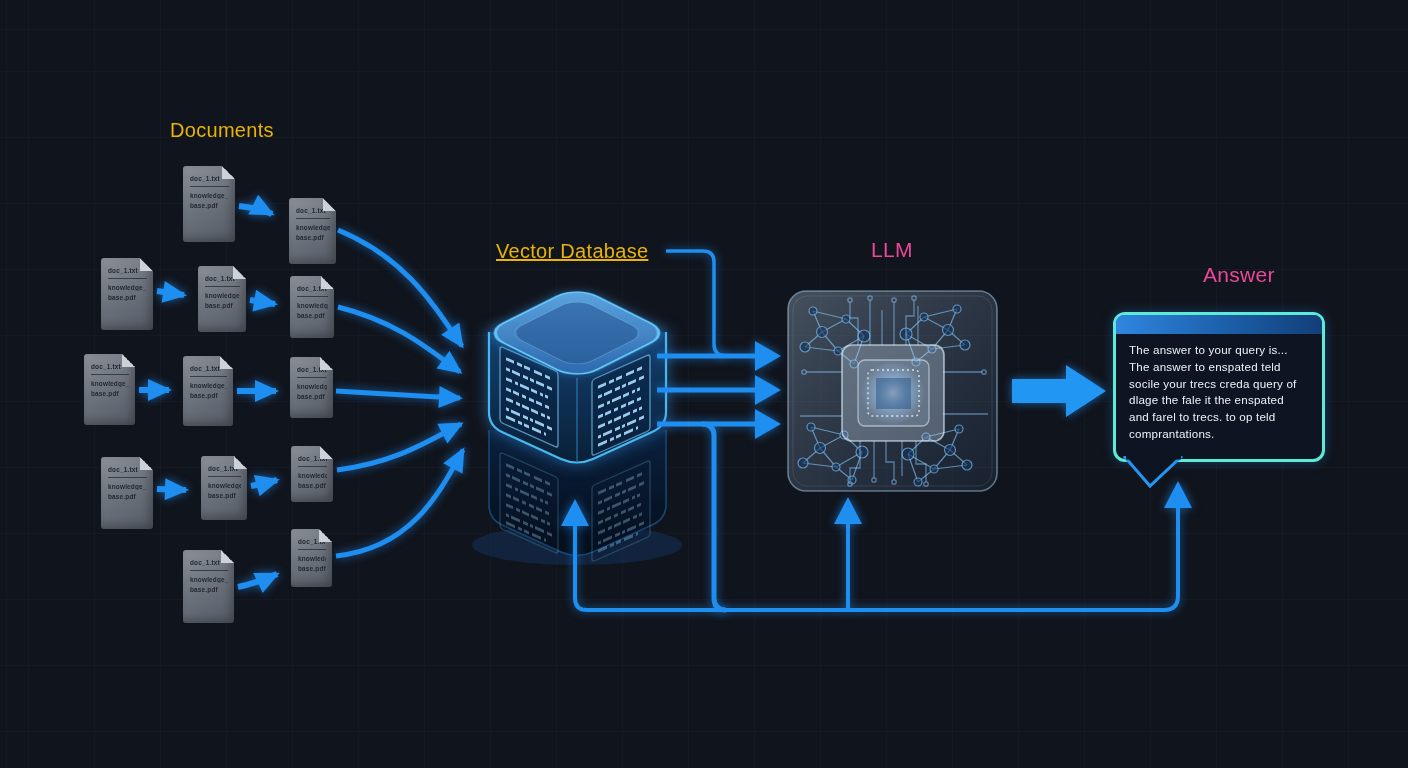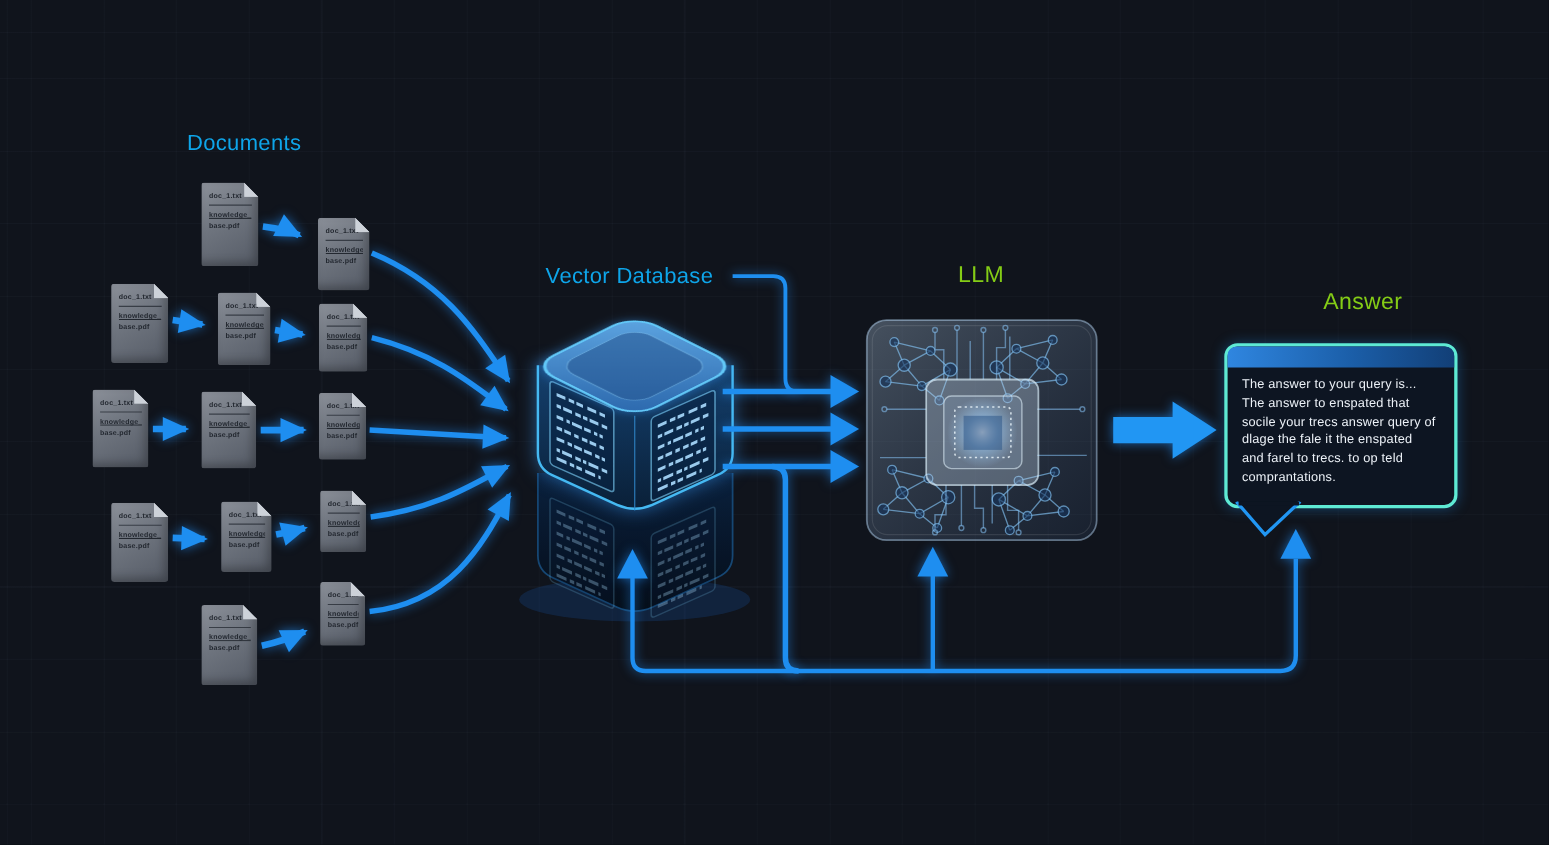--- a/index.html
+++ b/index.html
@@ -4,22 +4,22 @@
 <style>
   html,body{margin:0;padding:0;background:#0b0e15;}
   .canvas{position:relative;width:1408px;height:768px;background:#10141c;overflow:hidden;
           font-family:"Liberation Sans",sans-serif;}
   .grid{position:absolute;inset:0;pointer-events:none;
     background-image:
       repeating-linear-gradient(0deg, rgba(150,170,200,0.05) 0 1px, transparent 1px 66px),
       repeating-linear-gradient(90deg, rgba(150,170,200,0.05) 0 1px, transparent 1px 66px);
     background-position:28px 30px;opacity:.7;}
   .lbl{position:absolute;letter-spacing:.3px;font-weight:500;}
-  .lbl-blue{color:#0ea5e9;}
-  .lbl-white{color:#84cc16;}
+  .lbl-blue{color:#eab308;}
+  .lbl-white{color:#ec4899;}
   
   .doc{position:absolute;background:linear-gradient(150deg,#8b9099 0%,#6e747e 45%,#555b66 100%);
        clip-path:polygon(0 0, calc(100% - 13px) 0, 100% 13px, 100% 100%, 0 100%);
        border-radius:3px;padding:9px 6px 4px 7px;box-sizing:border-box;
        box-shadow:inset -4px -4px 8px rgba(0,0,0,.25);}
   .doc .fold{position:absolute;top:0;right:0;width:13px;height:13px;
        background:linear-gradient(45deg,#cdd2d9 50%,transparent 50%);}
   .doc span{display:block;color:#232830;font-size:6.4px;line-height:1.1;
        letter-spacing:.2px;font-weight:700;white-space:nowrap;overflow:hidden;}
   .doc .l1{border-bottom:1px solid rgba(35,40,48,.75);padding-bottom:4px;margin-bottom:5px;}
@@ -220,21 +220,21 @@
       </g>
       <g fill="#1e8ef0">
         <polygon points="575,499 561,526 589,526"></polygon>
         <polygon points="848,497 834,524 862,524"></polygon>
         <polygon points="1178,481 1164,508 1192,508"></polygon>
       </g>
     </g>
   </svg>
 
   <div class="lbl lbl-blue" style="left:170px;top:119px;font-size:20px;">Documents</div>
-  <div class="lbl lbl-blue" style="left:496px;top:240px;font-size:20px;">Vector Database</div>
+  <div class="lbl lbl-blue" style="left:496px;top:240px;font-size:20px;text-decoration:underline;">Vector Database</div>
   <div class="lbl lbl-white" style="left:871px;top:238px;font-size:21px;">LLM</div>
   <div class="lbl lbl-white" style="left:1183px;top:263px;font-size:21px;margin-left:20px;">Answer</div>
 
   <div class="doc" style="left:183px;top:166px;width:52px;height:76px">
     <i class="fold"></i>
     <span class="l1">doc_1.txt</span>
     <span class="l2">knowledge_</span>
     <span class="l3">base.pdf</span>
   </div>
   <div class="doc" style="left:289px;top:198px;width:47px;height:66px">
@@ -307,22 +307,22 @@
     <i class="fold"></i>
     <span class="l1">doc_1.txt</span>
     <span class="l2">knowledge_</span>
     <span class="l3">base.pdf</span>
   </div>
 
   <div class="bubble">
     <div class="bar"></div>
     <div class="body">
       <div>The answer to your query is...</div>
-      <div>The answer to enspated that</div>
-      <div>socile your trecs answer query of</div>
+      <div>The answer to enspated teld</div>
+      <div>socile your trecs creda query of</div>
       <div>dlage the fale it the enspated</div>
       <div>and farel to trecs. to op teld</div>
       <div>comprantations.</div>
     </div>
     <svg class="tail" width="64" height="34">
       <path d="M2,0 L28,30 L60,0" fill="#0d1522" stroke="#2196f3" stroke-width="3"></path>
       <rect x="4" y="0" width="55" height="3.5" fill="#0d1522"></rect>
     </svg>
   </div>
 </div>

